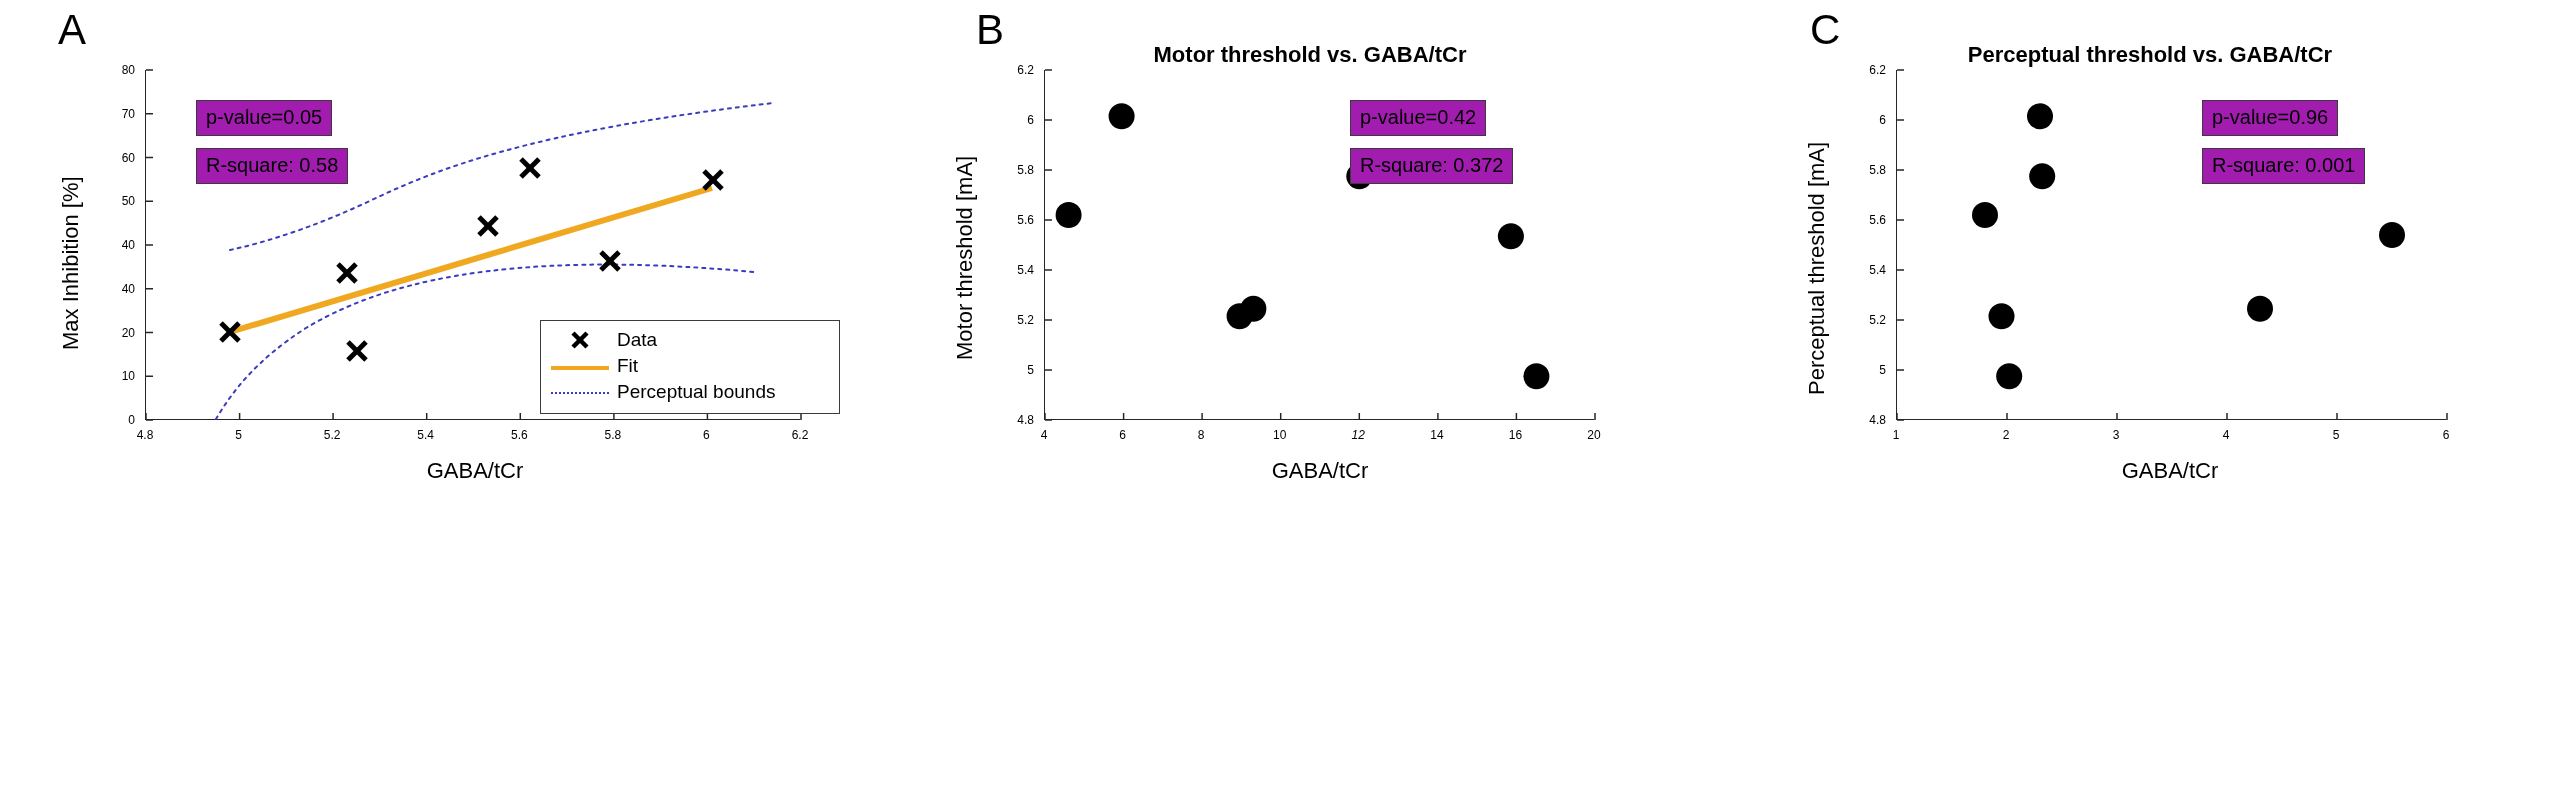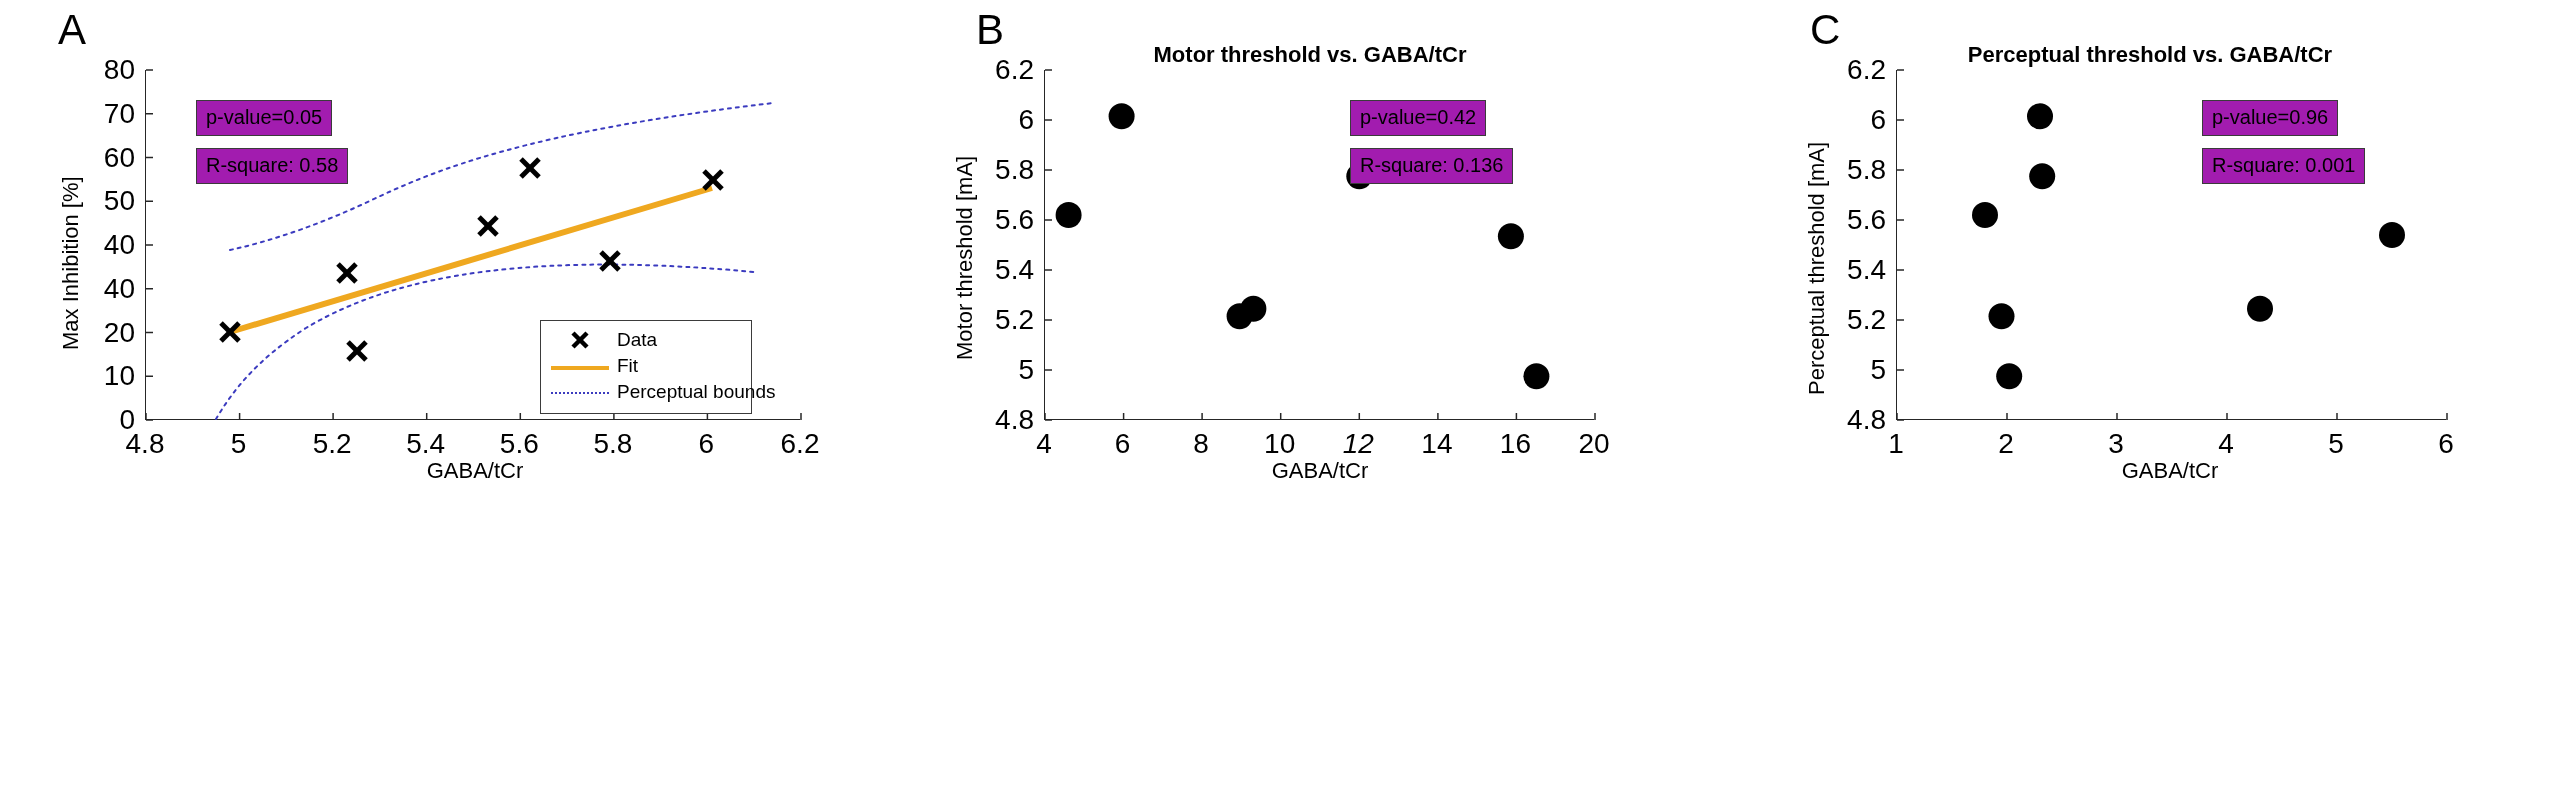--- a/index.html
+++ b/index.html
@@ -47,21 +47,21 @@
     background: #fff;
   }
   .axes.open-right {
     border-right: none;
     border-top: none;
   }
   .axes svg { position: absolute; left: 0; top: 0; overflow: visible; }
 
   .tick-x, .tick-y {
     position: absolute;
-    font-size: 28px;
+    font-size: 12px;
     color: #000;
     white-space: nowrap;
   }
   .tick-x { transform: translateX(-50%); }
   .tick-y { transform: translateY(-50%); text-align: right; }
 
   .axis-label-x {
     position: absolute;
     font-size: 22px;
     text-align: center;
@@ -210,21 +210,21 @@
     <div class="tick-y" style="left: 90px; width: 45px; top: 157.5px;">60</div>
     <div class="tick-y" style="left: 90px; width: 45px; top: 113.75px;">70</div>
     <div class="tick-y" style="left: 90px; width: 45px; top: 70px;">80</div>
 
     <div class="axis-label-x" style="left: 345px; top: 458px; width: 260px;">GABA/tCr</div>
     <div class="axis-label-y" style="left: 58px; top: 350px;">Max Inhibition [%]</div>
 
     <div class="annot-box" style="left: 196px; top: 100px;">p-value=0.05</div>
     <div class="annot-box" style="left: 196px; top: 148px;">R-square: 0.58</div>
 
-    <div class="legend-box" style="left: 540px; top: 320px; width: 212px;">
+    <div class="legend-box" style="left: 540px; top: 320px; width: 300px;">
       <div class="legend-row">
         <div class="legend-sample">
           <svg width="58" height="22" viewBox="0 0 58 22" style="position:absolute;left:0;top:0;">
             <g stroke="#000" stroke-width="4.5">
               <line x1="22" y1="4" x2="36" y2="18"></line>
                 <line x1="36" y1="4" x2="22" y2="18"></line>
             </g>
           </svg>
         </div>
         <div class="legend-label">Data</div>
@@ -297,21 +297,21 @@
     <div class="tick-y" style="left: 84px; width: 50px; top: 270px;">5.4</div>
     <div class="tick-y" style="left: 84px; width: 50px; top: 220px;">5.6</div>
     <div class="tick-y" style="left: 84px; width: 50px; top: 170px;">5.8</div>
     <div class="tick-y" style="left: 84px; width: 50px; top: 120px;">6</div>
     <div class="tick-y" style="left: 84px; width: 50px; top: 70px;">6.2</div>
 
     <div class="axis-label-x" style="left: 290px; top: 458px; width: 260px;">GABA/tCr</div>
     <div class="axis-label-y" style="left: 52px; top: 360px;">Motor threshold [mA]</div>
 
     <div class="annot-box" style="left: 450px; top: 100px;">p-value=0.42</div>
-    <div class="annot-box" style="left: 450px; top: 148px;">R-square: 0.136</div>
+    <div class="annot-box" style="left: 450px; top: 148px;">R-square: 0.372</div>
   </div>
 
   <div class="panel" id="panel-c">
     <div class="panel-letter" style="left: 70px; top: 6px;">C</div>
     <div class="plot-title" style="left: 90px; top: 42px; width: 640px;">Perceptual threshold vs. GABA/tCr</div>
 
     <div class="axes open-right" id="axes-c" style="left: 156px; top: 70px; width: 550px; height: 350px;">
       <svg width="550" height="350" viewBox="0 0 550 350">
         <g stroke="#262626" stroke-width="1.5">
           <line x1="0" y1="350" x2="0" y2="343"></line>

